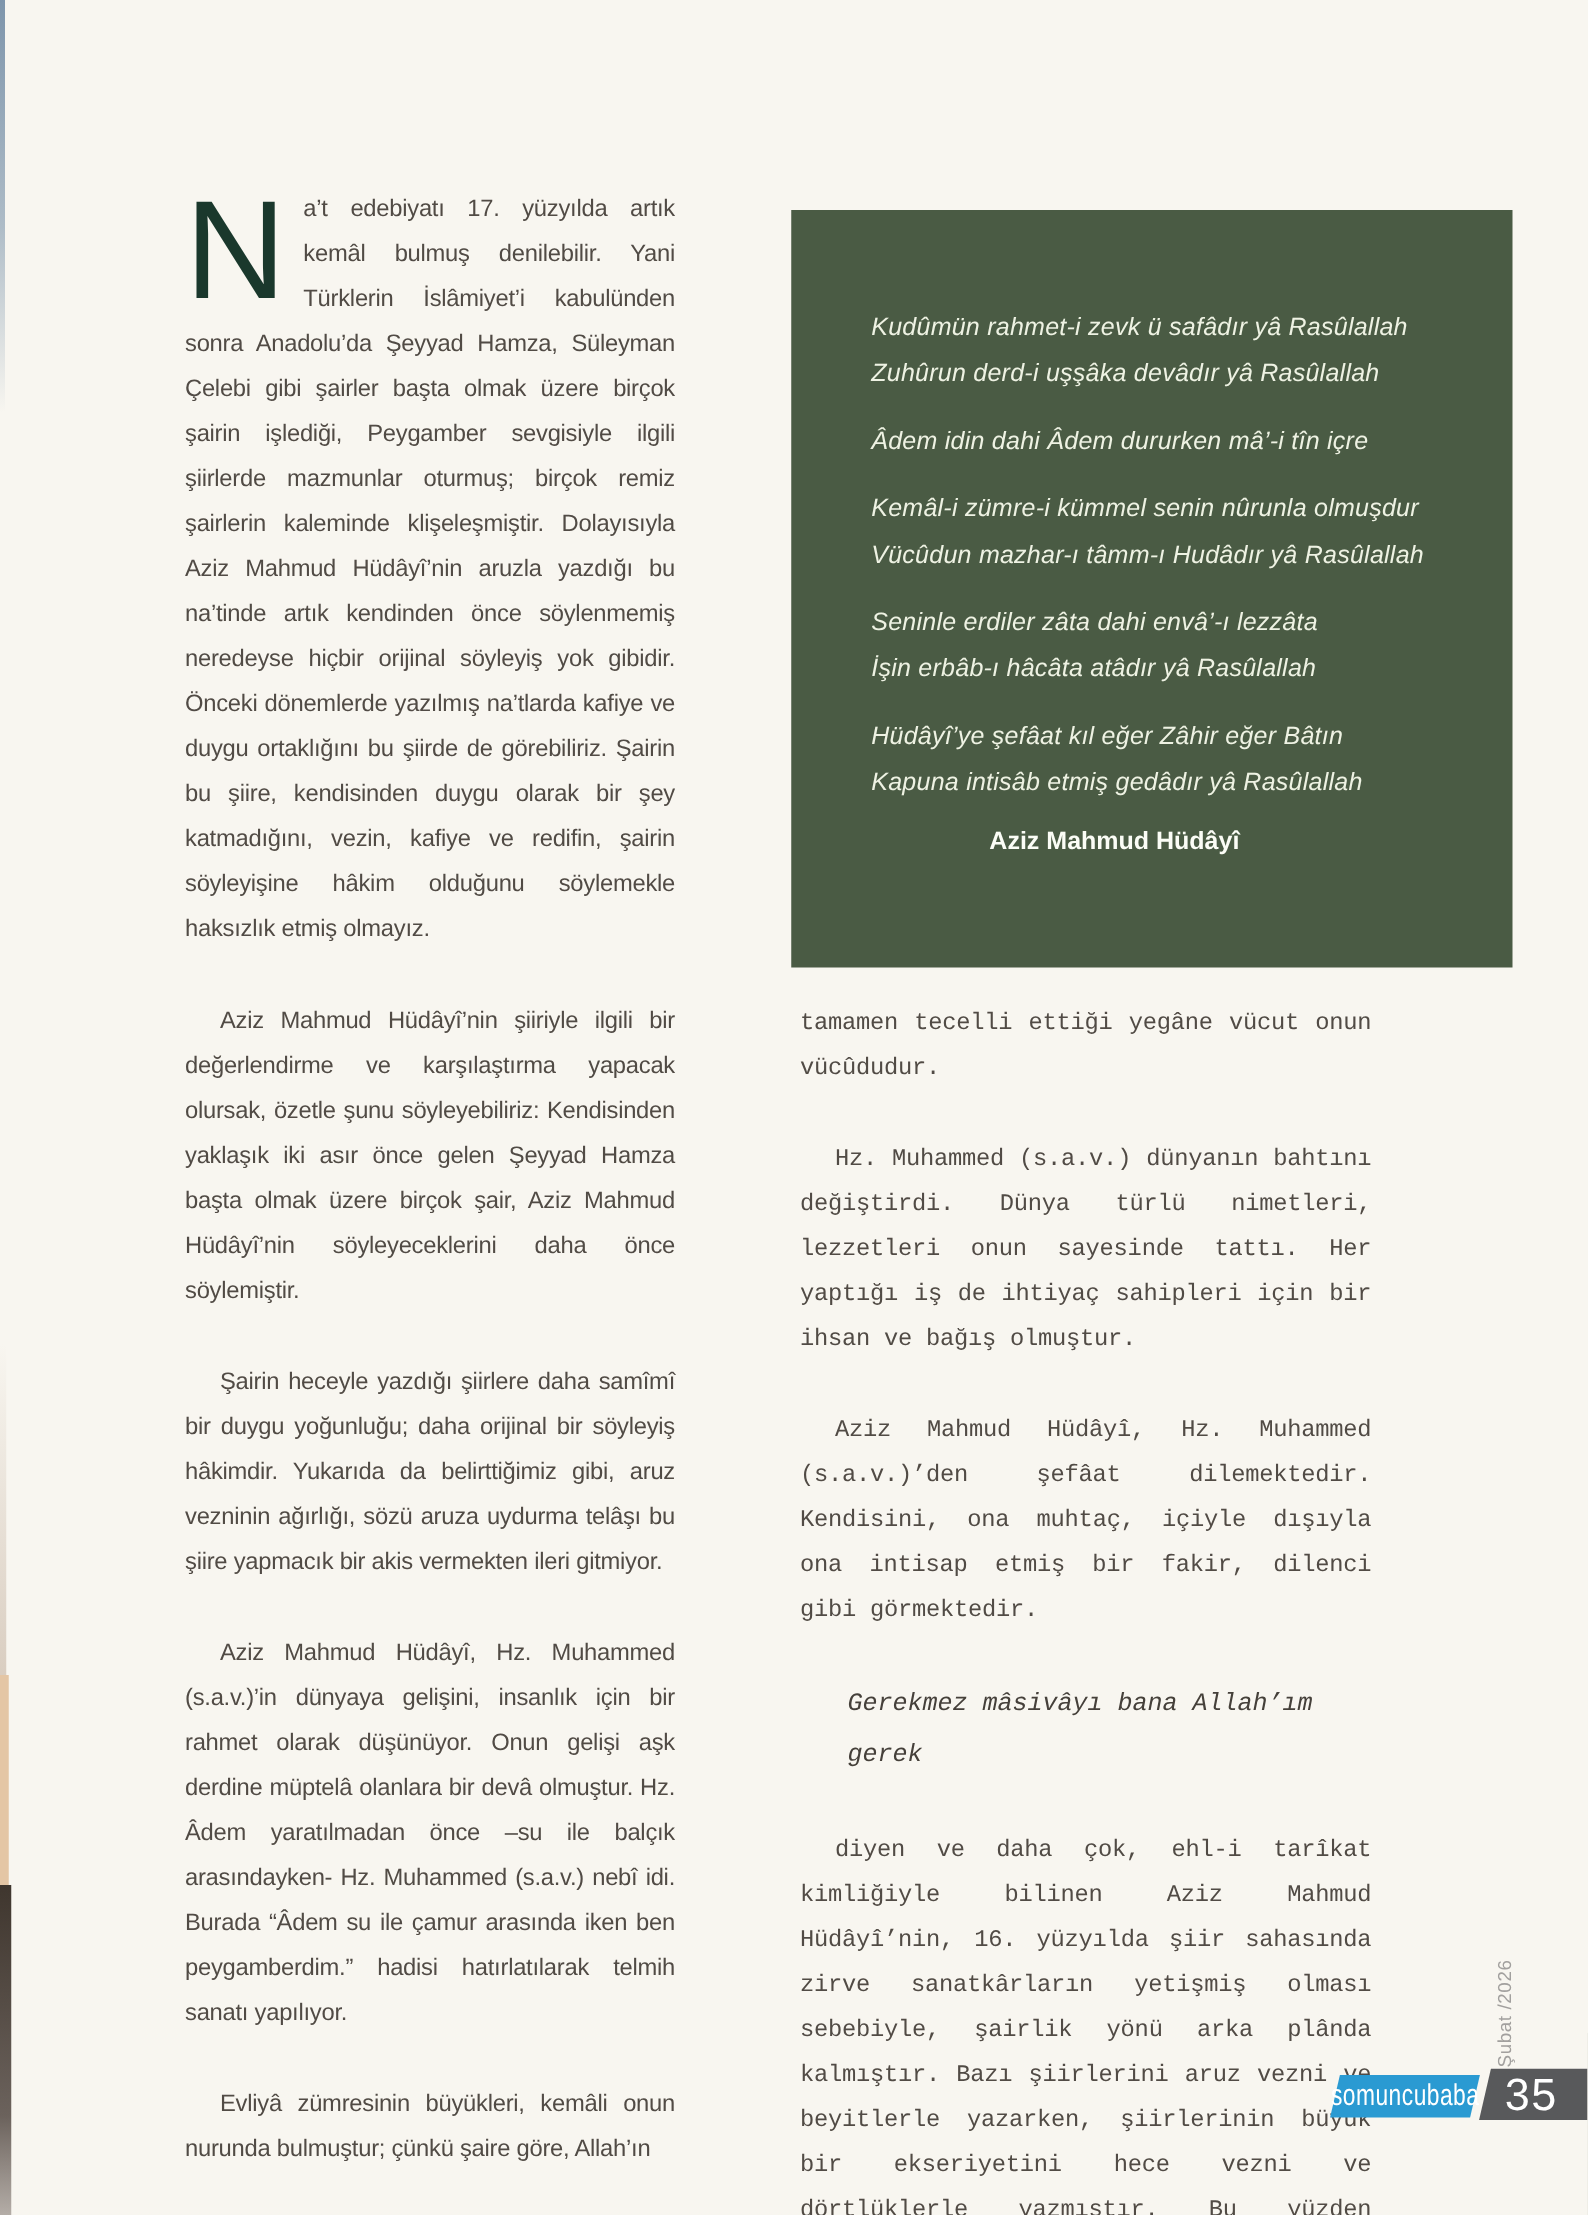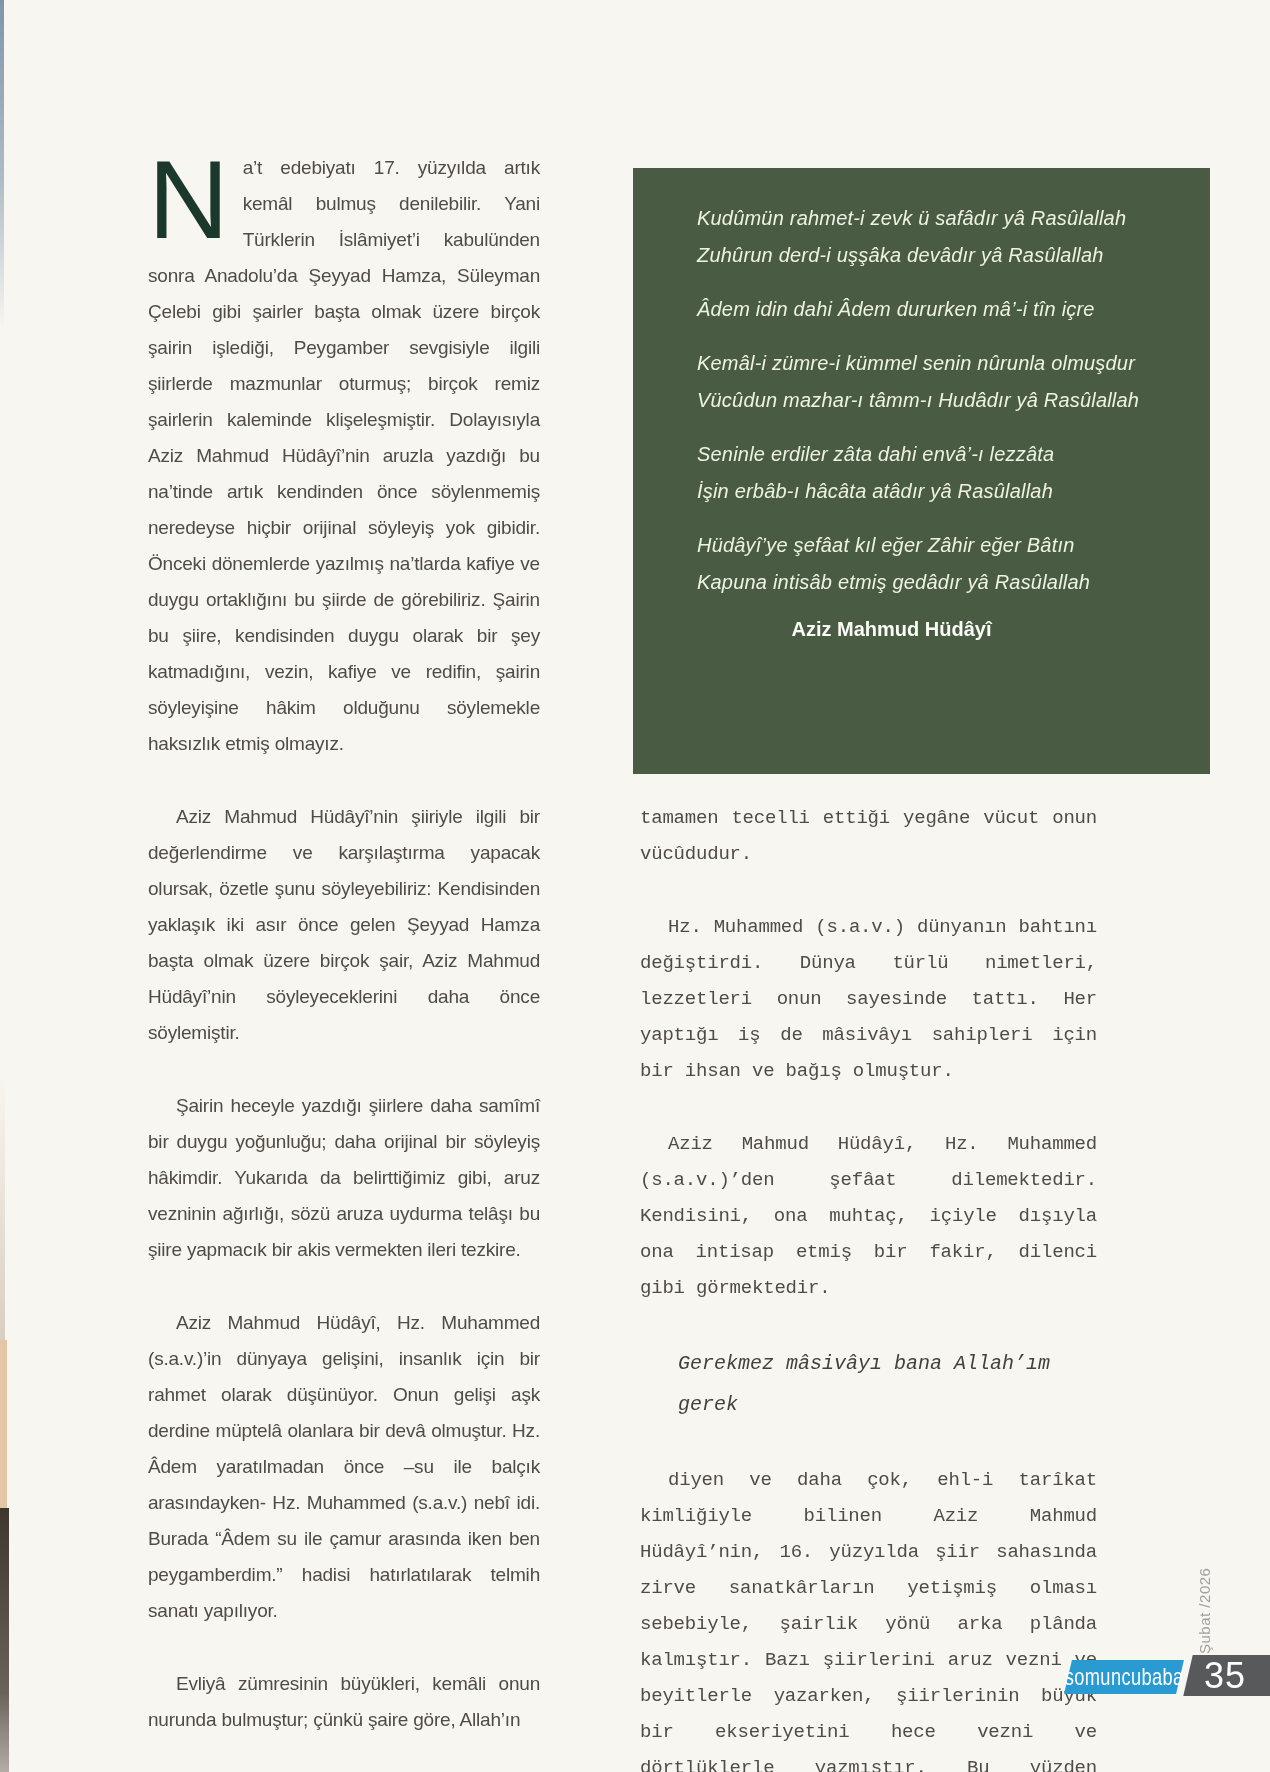--- a/index.html
+++ b/index.html
@@ -50,21 +50,21 @@
     color:#45403a;
   }
 
   
   .poem-box{
     position:absolute;
     left:633px;top:168px;
     width:577px;height:606px;
     background:#4a5b44;
     box-sizing:border-box;
-    padding:32px 40px 0 64px;
+    padding:76px 40px 0 64px;
   }
   .couplet{margin:0 0 17px 0;}
   .pline{
     font-style:italic;
     font-size:20px;
     line-height:37px;
     color:#eef2e3;
     letter-spacing:0.2px;
   }
   .poem-author{
@@ -129,21 +129,21 @@
 <div class="page">
 
   <div class="edge edge-top"></div>
   <div class="edge edge-mid"></div>
   <div class="edge edge-tan"></div>
   <div class="edge edge-dark"></div>
 
   <div class="col col-left">
     <p class="body first"><span class="dropcap">N</span><span>a’t edebiyatı 17. yüzyılda artık kemâl bulmuş denilebilir. Yani Türklerin İslâmiyet’i kabulünden sonra Anadolu’da Şeyyad Hamza, Süleyman Çelebi gibi şairler başta olmak üzere birçok şairin işlediği, Peygamber sevgisiyle ilgili şiirlerde mazmunlar oturmuş; birçok remiz şairlerin kaleminde klişeleşmiştir. Dolayısıyla Aziz Mahmud Hüdâyî’nin aruzla yazdığı bu na’tinde artık kendinden önce söylenmemiş neredeyse hiçbir orijinal söyleyiş yok gibidir. Önceki dönemlerde yazılmış na’tlarda kafiye ve duygu ortaklığını bu şiirde de görebiliriz. Şairin bu şiire, kendisinden duygu olarak bir şey katmadığını, vezin, kafiye ve redifin, şairin söyleyişine hâkim olduğunu söylemekle haksızlık etmiş olmayız.</span></p>
     <p class="body">Aziz Mahmud Hüdâyî’nin şiiriyle ilgili bir değerlendirme ve karşılaştırma yapacak olursak, özetle şunu söyleyebiliriz: Kendisinden yaklaşık iki asır önce gelen Şeyyad Hamza başta olmak üzere birçok şair, Aziz Mahmud Hüdâyî’nin söyleyeceklerini daha önce söylemiştir.</p>
-    <p class="body">Şairin heceyle yazdığı şiirlere daha samîmî bir duygu yoğunluğu; daha orijinal bir söyleyiş hâkimdir. Yukarıda da belirttiğimiz gibi, aruz vezninin ağırlığı, sözü aruza uydurma telâşı bu şiire yapmacık bir akis vermekten ileri tezkire.</p>
+    <p class="body">Şairin heceyle yazdığı şiirlere daha samîmî bir duygu yoğunluğu; daha orijinal bir söyleyiş hâkimdir. Yukarıda da belirttiğimiz gibi, aruz vezninin ağırlığı, sözü aruza uydurma telâşı bu şiire yapmacık bir akis vermekten ileri gitmiyor.</p>
     <p class="body">Aziz Mahmud Hüdâyî, Hz. Muhammed (s.a.v.)’in dünyaya gelişini, insanlık için bir rahmet olarak düşünüyor. Onun gelişi aşk derdine müptelâ olanlara bir devâ olmuştur. Hz. Âdem yaratılmadan önce –su ile balçık arasındayken- Hz. Muhammed (s.a.v.) nebî idi. Burada “Âdem su ile çamur arasında iken ben peygamberdim.” hadisi hatırlatılarak telmih sanatı yapılıyor.</p>
     <p class="body">Evliyâ zümresinin büyükleri, kemâli onun nurunda bulmuştur; çünkü şaire göre, Allah’ın</p>
   </div>
 
   <div class="poem-box">
     <div class="couplet">
       <div class="pline">Kudûmün rahmet-i zevk ü safâdır yâ Rasûlallah</div>
       <div class="pline">Zuhûrun derd-i uşşâka devâdır yâ Rasûlallah</div>
     </div>
     <div class="couplet">
@@ -159,21 +159,21 @@
     </div>
     <div class="couplet">
       <div class="pline">Hüdâyî’ye şefâat kıl eğer Zâhir eğer Bâtın</div>
       <div class="pline">Kapuna intisâb etmiş gedâdır yâ Rasûlallah</div>
     </div>
     <div class="poem-author">Aziz Mahmud Hüdâyî</div>
   </div>
 
   <div class="col col-right">
     <p class="body first">tamamen tecelli ettiği yegâne vücut onun vücûdudur.</p>
-    <p class="body">Hz. Muhammed (s.a.v.) dünyanın bahtını değiştirdi. Dünya türlü nimetleri, lezzetleri onun sayesinde tattı. Her yaptığı iş de mâsivâyı sahipleri için bir ihsan ve bağış olmuştur.</p>
+    <p class="body">Hz. Muhammed (s.a.v.) dünyanın bahtını değiştirdi. Dünya türlü nimetleri, lezzetleri onun sayesinde tattı. Her yaptığı iş de ihtiyaç sahipleri için bir ihsan ve bağış olmuştur.</p>
     <p class="body">Aziz Mahmud Hüdâyî, Hz. Muhammed (s.a.v.)’den şefâat dilemektedir. Kendisini, ona muhtaç, içiyle dışıyla ona intisap etmiş bir fakir, dilenci gibi görmektedir.</p>
     <div class="inline-couplet">
       <div>Gerekmez mâsivâyı bana Allah’ım gerek</div>
     </div>
     <p class="body">diyen ve daha çok, ehl-i tarîkat kimliğiyle bilinen Aziz Mahmud Hüdâyî’nin, 16. yüzyılda şiir sahasında zirve sanatkârların yetişmiş olması sebebiyle, şairlik yönü arka plânda kalmıştır. Bazı şiirlerini aruz vezni ve beyitlerle yazarken, şiirlerinin büyük bir ekseriyetini hece vezni ve dörtlüklerle yazmıştır. Bu yüzden tezkire yazarları tarafından dîvân şairi kabul edilmemiş ve tezkirelerde de yer alamamıştır.</p>
   </div>
 
   <div class="issue-vertical">Şubat /2026</div>
   <div class="brand-badge">
     <span>somuncubaba</span>

